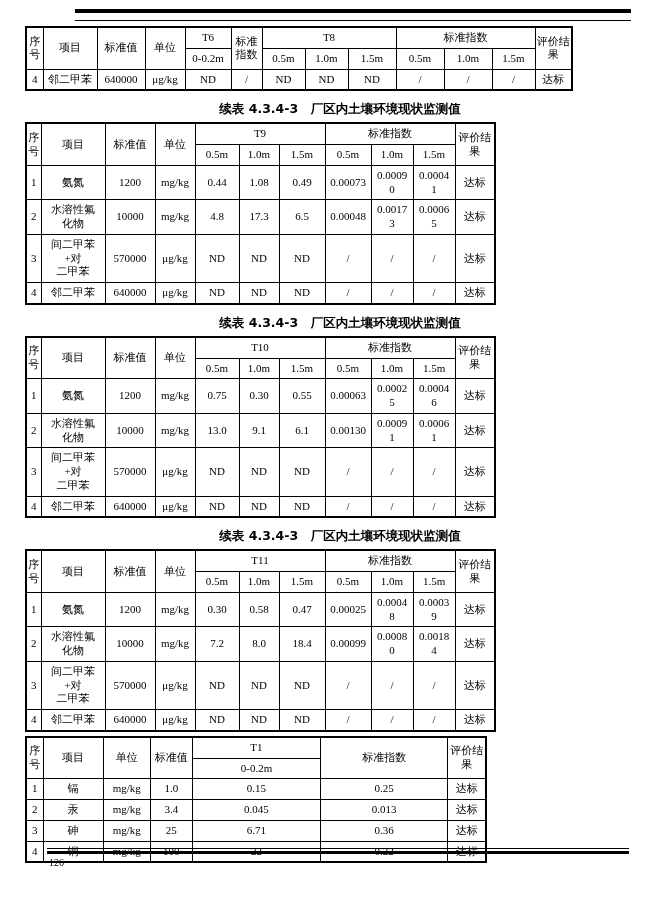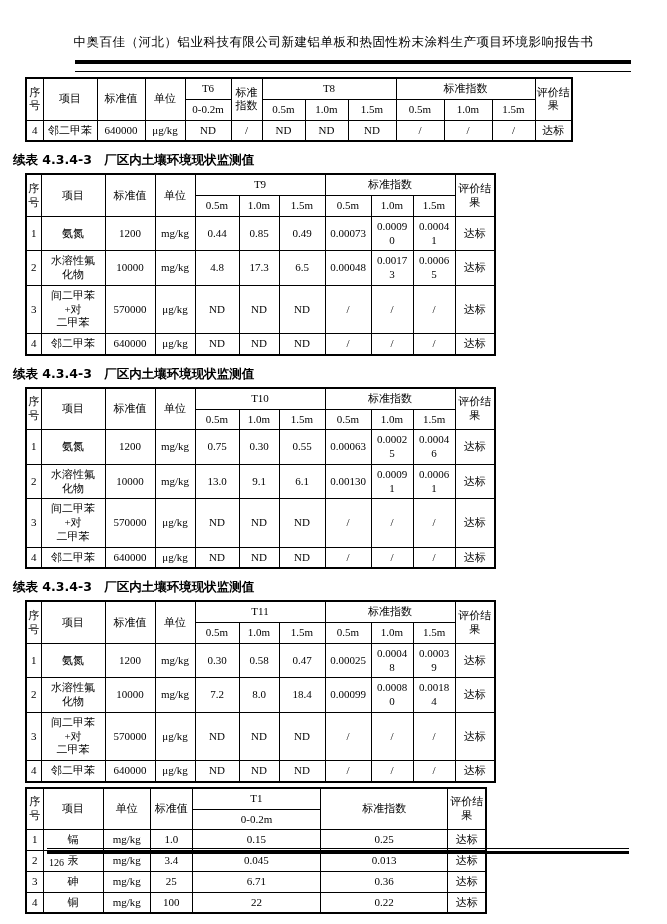--- a/index.html
+++ b/index.html
@@ -37,40 +37,40 @@
     text-align:center;
     vertical-align:middle;
     white-space:pre-line;
     overflow:visible;
   }
   table.tbl{border:2px solid #000;}
   th.bold{font-weight:bold;}
   .tbl-wide{width:538px;margin:5px 0 0 47px;}
   .tbl-mid{width:462px;margin:4px 0 0 86px;}
   .tbl-caption{
+    text-align:center;
     font-family:"DejaVu Sans","Liberation Sans",sans-serif;
     font-weight:bold;
     font-size:12.5px;
     margin-top:10px;
     margin-left:13px;
   }
   .footer-rules{position:absolute;left:47px;top:848px;width:582px;}
   .footer-rule-thin{height:1px;background:#000;margin-bottom:2px;}
   .footer-rule-thick{height:3px;background:#000;}
   .page-number{
     position:absolute;left:49px;top:857px;
     font-size:10px;
   }
 </style>
 </head>
 <body>
 
 <div class="page">
 
-  <div class="doc-title">中奥百佳（河北）铝业科技有限公司新建铝单板和热固性粉末涂料生产项目环境影响报告书</div>
   <div class="rule-thick"></div>
   <div class="rule-thin"></div>
 
   <table class="tbl tbl-wide">
     <colgroup>
       <col style="width:17px">
         <col style="width:54px">
         <col style="width:48px">
         <col style="width:40px">
       <col style="width:46px">
@@ -158,21 +158,21 @@
         <th class="bold">1.5m</th>
       </tr>
     </thead>
     <tbody>
         <tr>
           <td>1</td>
           <td>氨氮</td>
           <td>1200</td>
           <td>mg/kg</td>
           <td>0.44</td>
-          <td>0.85</td>
+          <td>1.08</td>
           <td>0.49</td>
           <td>0.00073</td>
           <td>0.0009
 0</td>
           <td>0.0004
 1</td>
           <td>达标</td>
         </tr>
         <tr>
           <td>2</td>

